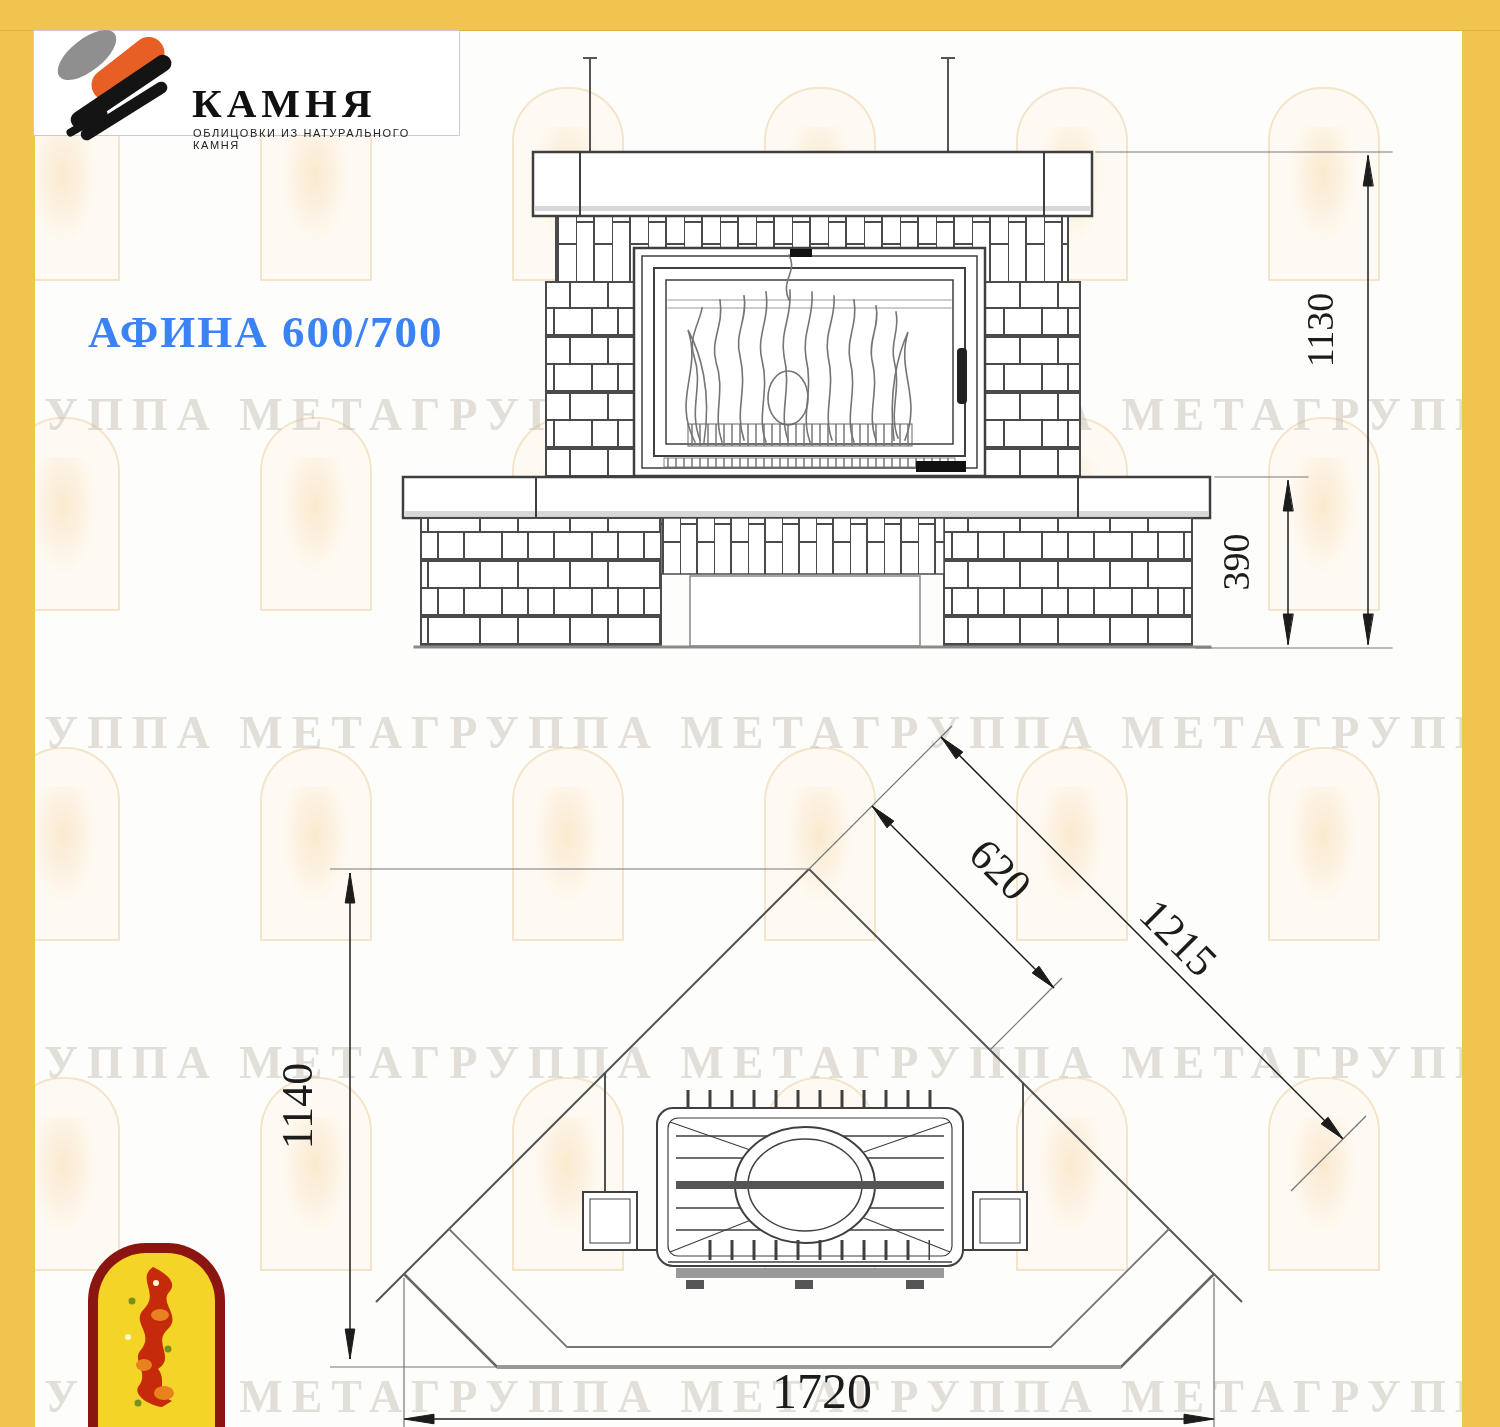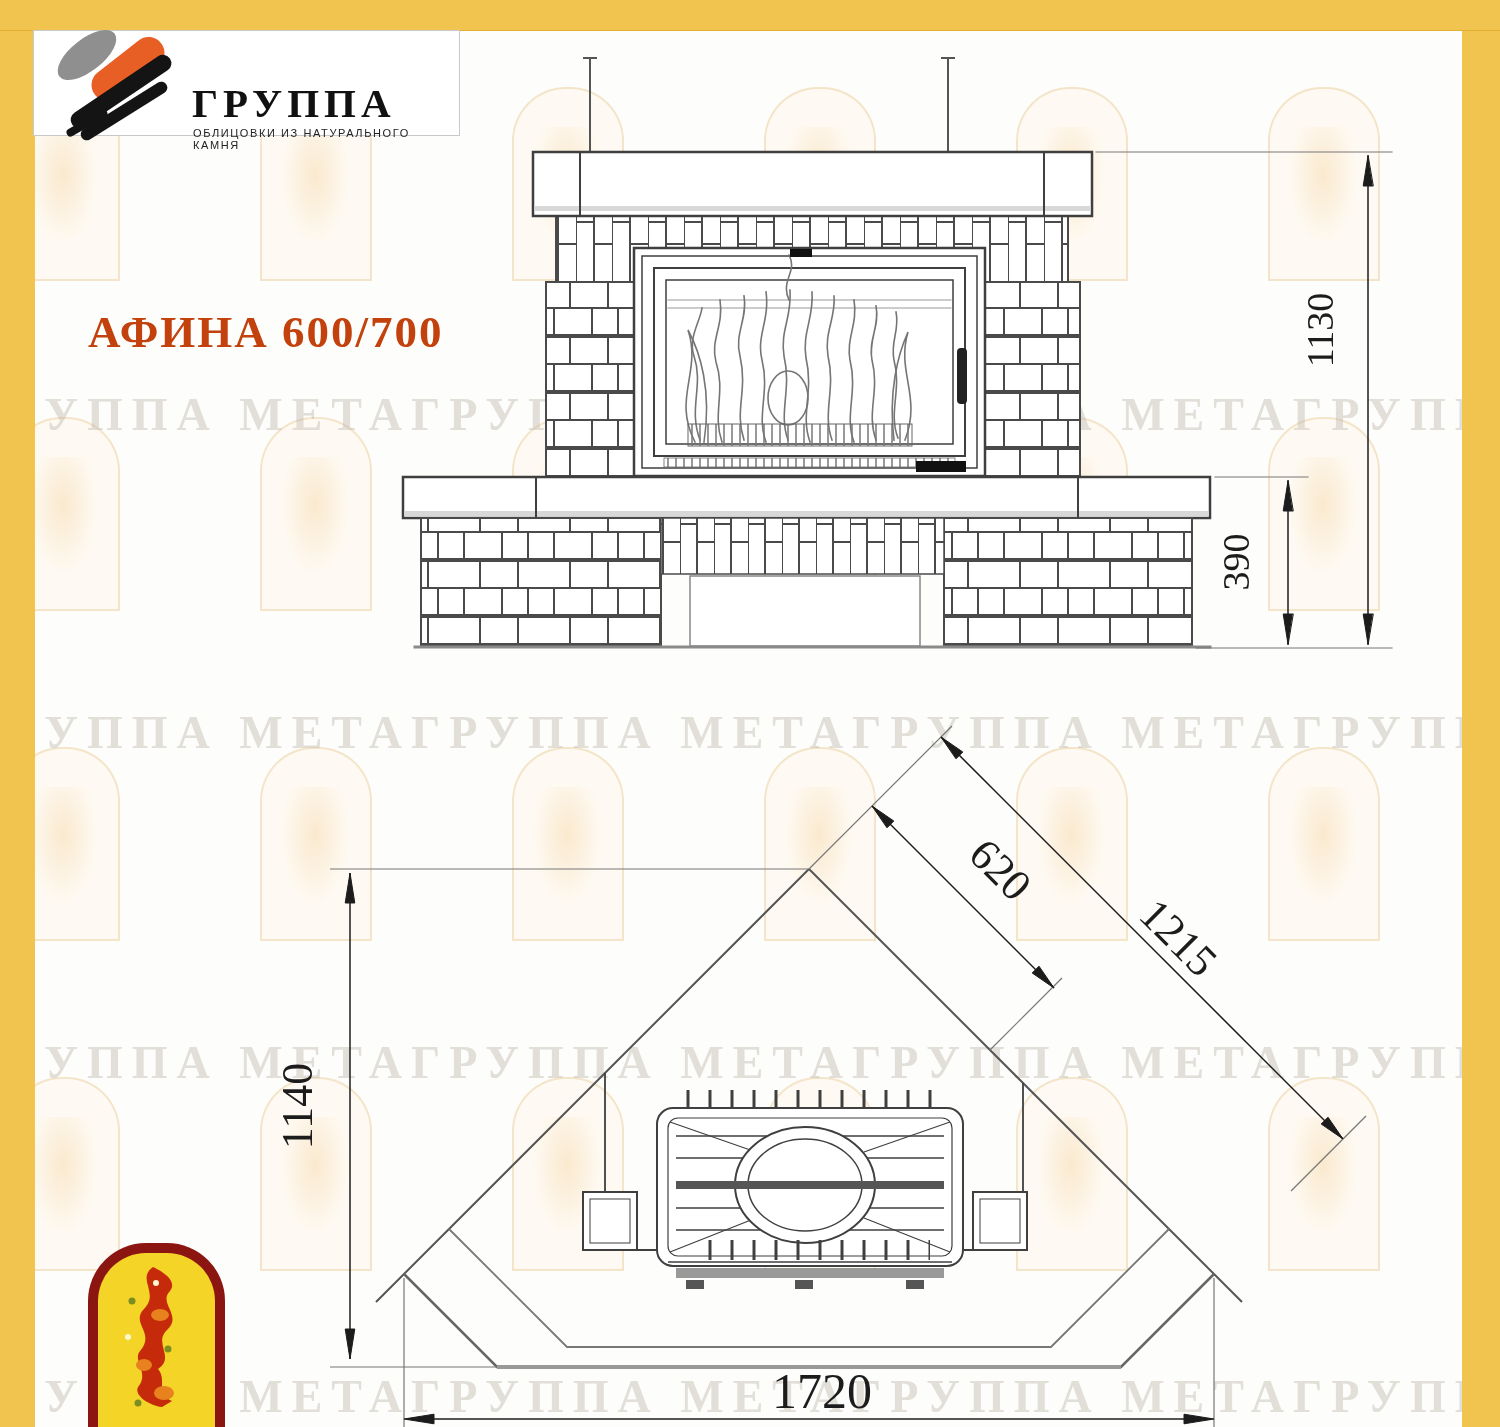--- a/index.html
+++ b/index.html
@@ -28,21 +28,21 @@
   .s-orange{left:52px;top:22px;width:84px;height:32px;background:#E85F26;transform:rotate(-38deg);border-radius:16px;}
   .s-b1{left:28px;top:52px;width:118px;height:17px;background:#141414;transform:rotate(-34deg);border-radius:9px;}
   .s-b2{left:40px;top:74px;width:100px;height:12px;background:#141414;transform:rotate(-32deg);border-radius:6px;}
   .s-b3{left:30px;top:88px;width:46px;height:8px;background:#141414;transform:rotate(-30deg);border-radius:4px;}
   .brand-line1{position:absolute;left:158px;top:6px;font-size:41px;font-weight:bold;letter-spacing:7px;color:#111;}
   .brand-line2{position:absolute;left:158px;top:48px;font-size:41px;font-weight:bold;letter-spacing:5px;color:#111;}
   .brand-sub{position:absolute;left:159px;top:96px;font-size:11px;font-weight:normal;letter-spacing:1.6px;color:#222;
              font-family:"Liberation Sans",sans-serif;}
   
   .title{position:absolute;left:88px;top:306px;font-size:45px;font-weight:bold;letter-spacing:2px;
-         color:#c2410c;z-index:20;}
+         color:#3b82f6;z-index:20;}
   
   .badge{position:absolute;left:88px;top:1243px;width:117px;height:190px;background:#F5D428;
          border:10px solid #8B1510;border-bottom:none;border-radius:58px 58px 0 0;z-index:40;}
 </style>
 </head>
 <body>
 
 <div class="stage">
 
   <div class="wm" id="wm-arches">
@@ -306,21 +306,21 @@
   </svg>
 
   <div class="title">АФИНА 600/700</div>
 
   <div class="brand">
     <span class="stroke s-gray"></span>
     <span class="stroke s-orange"></span>
     <span class="stroke s-b1"></span>
     <span class="stroke s-b2"></span>
     <span class="stroke s-b3"></span>
-    <div class="brand-line2">ГРУППА</div>
+    <div class="brand-line2">КАМНЯ</div>
     <div class="brand-sub">ОБЛИЦОВКИ ИЗ НАТУРАЛЬНОГО КАМНЯ</div>
   </div>
 
   <div class="badge">
     <svg width="97" height="170" viewBox="0 0 97 170">
       <path d="M55,14 C38,26 62,40 46,56 C32,70 58,80 42,98 C34,108 52,120 40,134 C36,142 50,152 64,154 L74,148 C56,140 70,128 60,116 C78,104 54,90 70,76 C84,62 60,50 72,38 C80,28 64,18 55,14 Z" fill="#C52A0A"></path>
       <ellipse cx="62" cy="62" rx="9" ry="6" fill="#E8821E"></ellipse>
       <ellipse cx="46" cy="112" rx="8" ry="6" fill="#E8821E"></ellipse>
       <ellipse cx="66" cy="140" rx="10" ry="7" fill="#E8821E"></ellipse>
       <circle cx="34" cy="48" r="3.5" fill="#7A8F1F"></circle>

